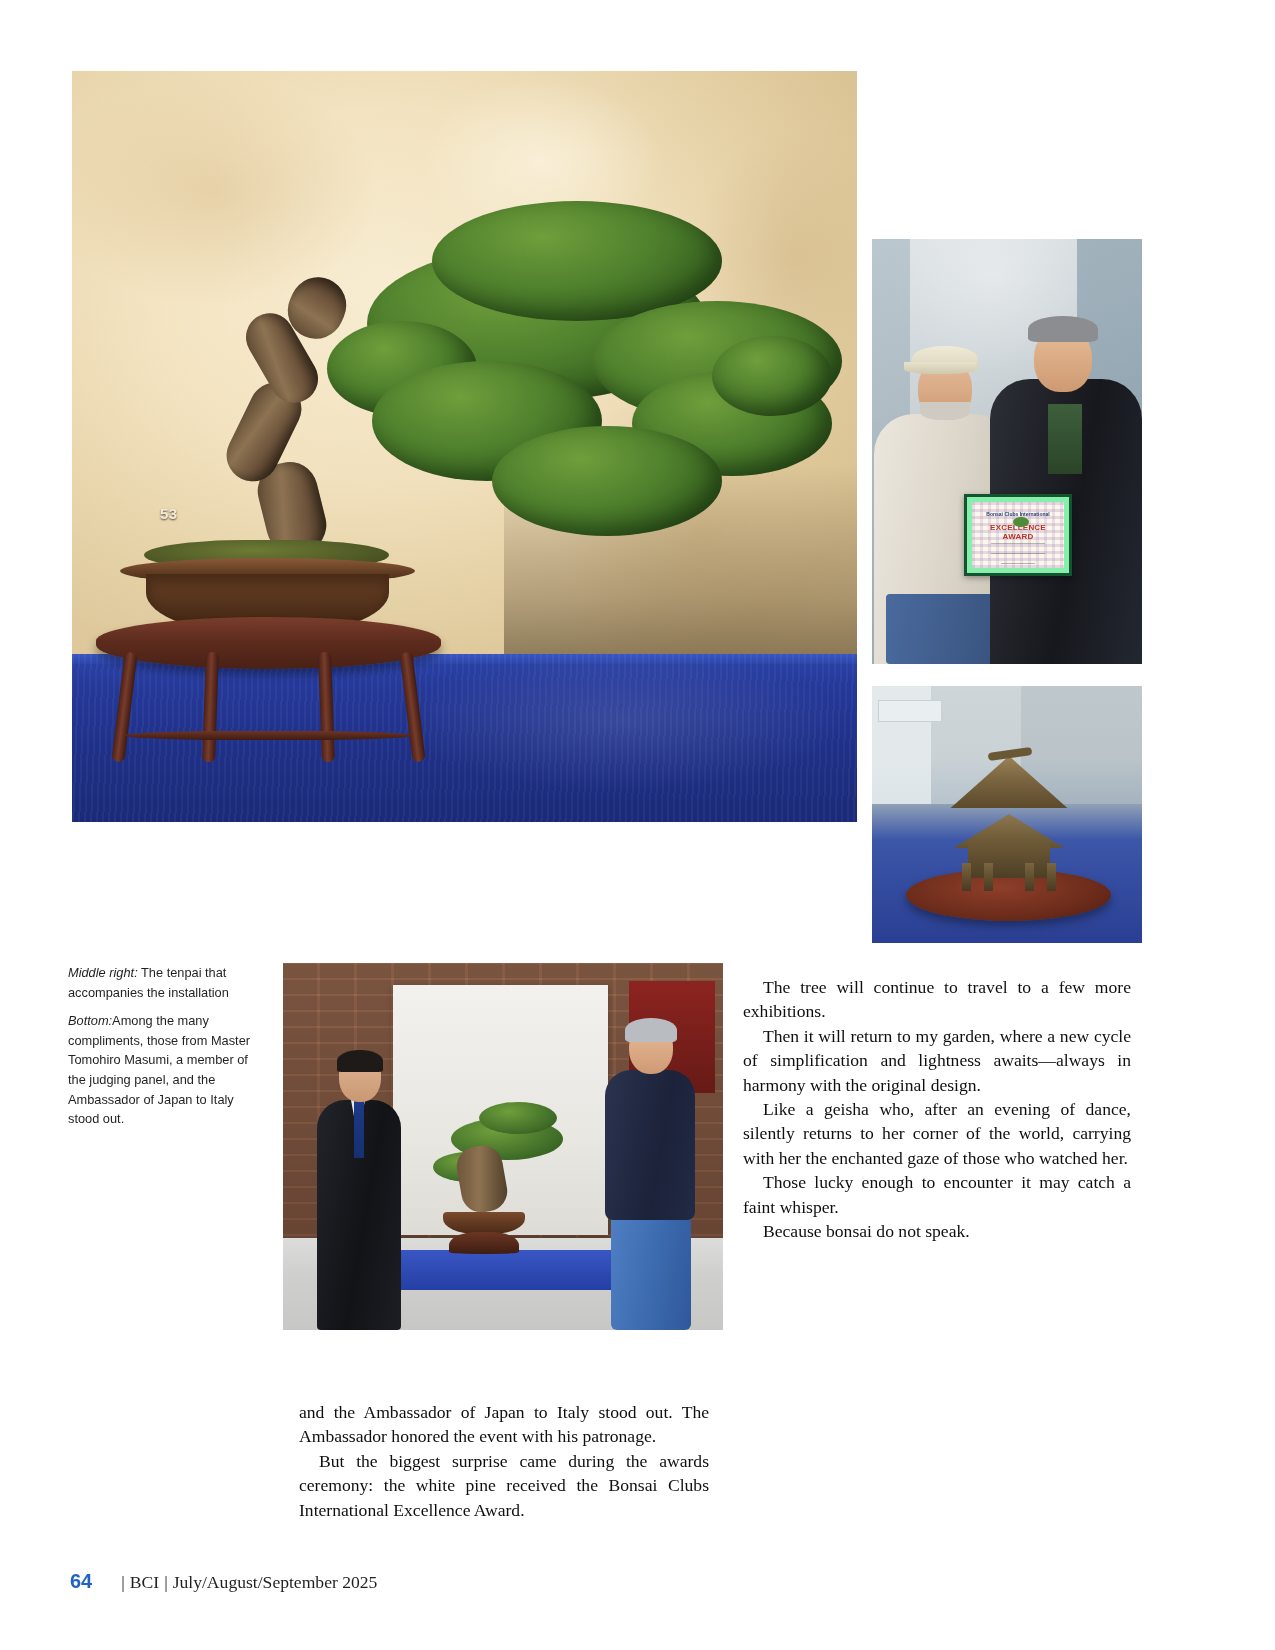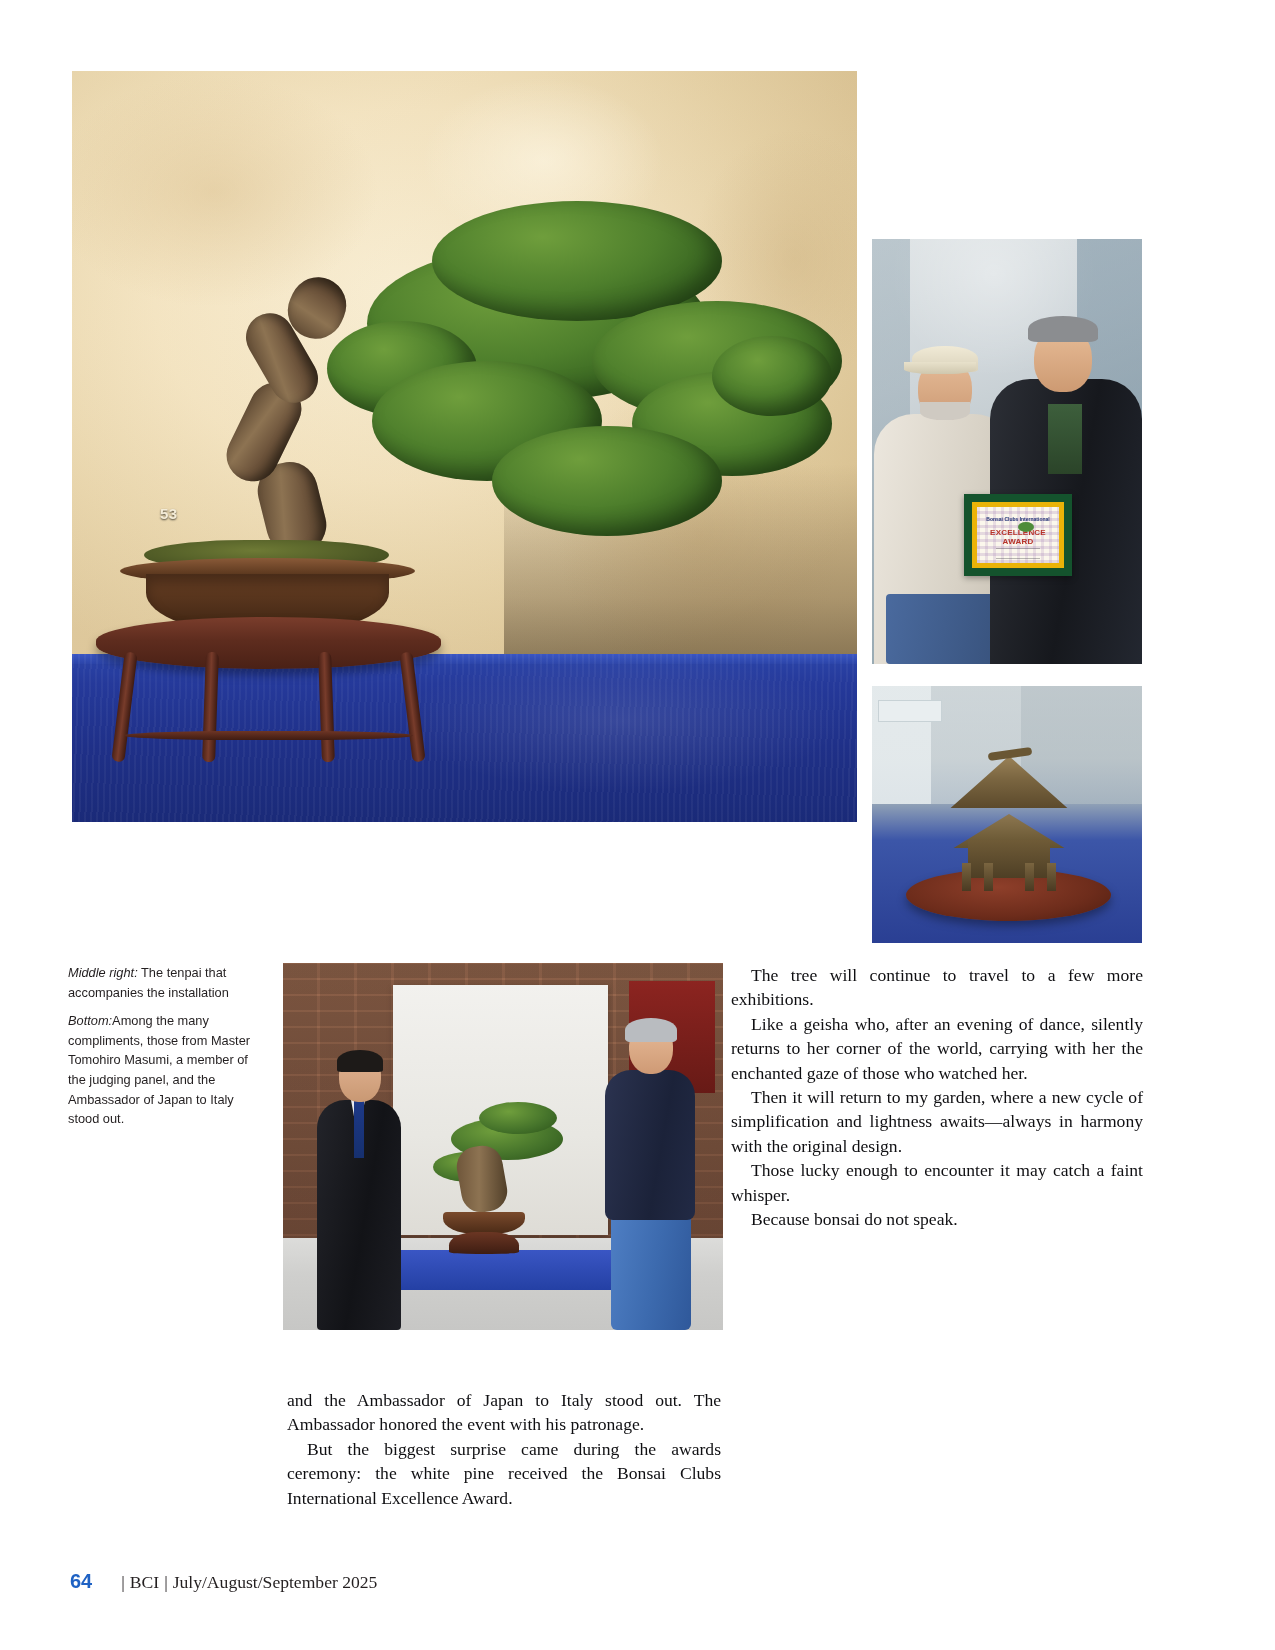--- a/index.html
+++ b/index.html
@@ -146,22 +146,22 @@
   .cap {
     position: absolute; border-radius: 48% 48% 10% 10%;
     background: linear-gradient(180deg, #f0ead6, #d9d1ba);
   }
   .cap:after {
     content:""; position:absolute; left:-8px; bottom:-2px; width: 72px; height: 12px;
     border-radius: 0 0 40% 40%;
     background: linear-gradient(180deg,#e8e1cb,#cfc7ae);
   }
   .certificate {
-    position: absolute; background: #eab308;
-    border: 8px solid #14532d;
+    position: absolute; background: #86efac;
+    border: 3px solid #14532d;
     box-shadow: 0 2px 6px rgba(0,0,0,.35);
   }
   .cert-inner {
     position:absolute; inset: 5px;
     background:
       repeating-linear-gradient(0deg, rgba(150,110,175,.22) 0 3px, transparent 3px 7px),
       repeating-linear-gradient(90deg, rgba(150,110,175,.18) 0 3px, transparent 3px 8px),
       #fbf7ec;
   }
   .cert-title {
@@ -315,21 +315,21 @@
     position: absolute; left: 731px; top: 963px; width: 412px;
   }
   .section-head {
     font-family: "Liberation Sans", sans-serif;
     font-weight: 700; font-size: 19.5px; color: #1f62c4;
     margin: 0 0 4px 0; letter-spacing: -.1px;
   }
   .body-text {
     font-family: "Liberation Serif", serif;
     font-size: 17.6px; line-height: 24.4px; color: #0f0f12;
-    text-align: justify; margin: 0;
+    text-align: justify; margin: 12px;
   }
   .body-text p { margin: 0; text-indent: 20px; }
 
   .center-col {
     position: absolute; left: 287px; top: 1388px; width: 434px;
   }
   .center-col .body-text p { margin: 0; text-indent: 0; }
   .center-col .body-text p + p { text-indent: 20px; }
 
   .end-glyph {
@@ -480,22 +480,22 @@
       <em>Middle right:</em> <span>The tenpai that accompanies the installation</span>
     </p>
     <p>
       <em>Bottom:</em><span>Among the many compliments, those from Master Tomohiro Masumi, a member of the judging panel, and the Ambassador of Japan to Italy stood out.</span>
     </p>
   </div>
 
   <div class="right-col">
     <div class="body-text">
       <p>The tree will continue to travel to a few more exhibitions.</p>
+      <p>Then it will return to my garden, where a new cycle of simplification and lightness awaits—always in harmony with the original design.</p>
       <p>Like a geisha who, after an evening of dance, silently returns to her corner of the world, carrying with her the enchanted gaze of those who watched her.</p>
-      <p>Then it will return to my garden, where a new cycle of simplification and lightness awaits—always in harmony with the original design.</p>
       <p>Those lucky enough to encounter it may catch a faint whisper.</p>
       <p>Because bonsai do not speak.</p>
     </div>
   </div>
 
   <div class="center-col">
     <div class="body-text">
       <p>and the Ambassador of Japan to Italy stood out. The Ambassador honored the event with his patronage.</p>
       <p>But the biggest surprise came during the awards ceremony: the white pine received the Bonsai Clubs International Excellence Award.</p>
     </div>

